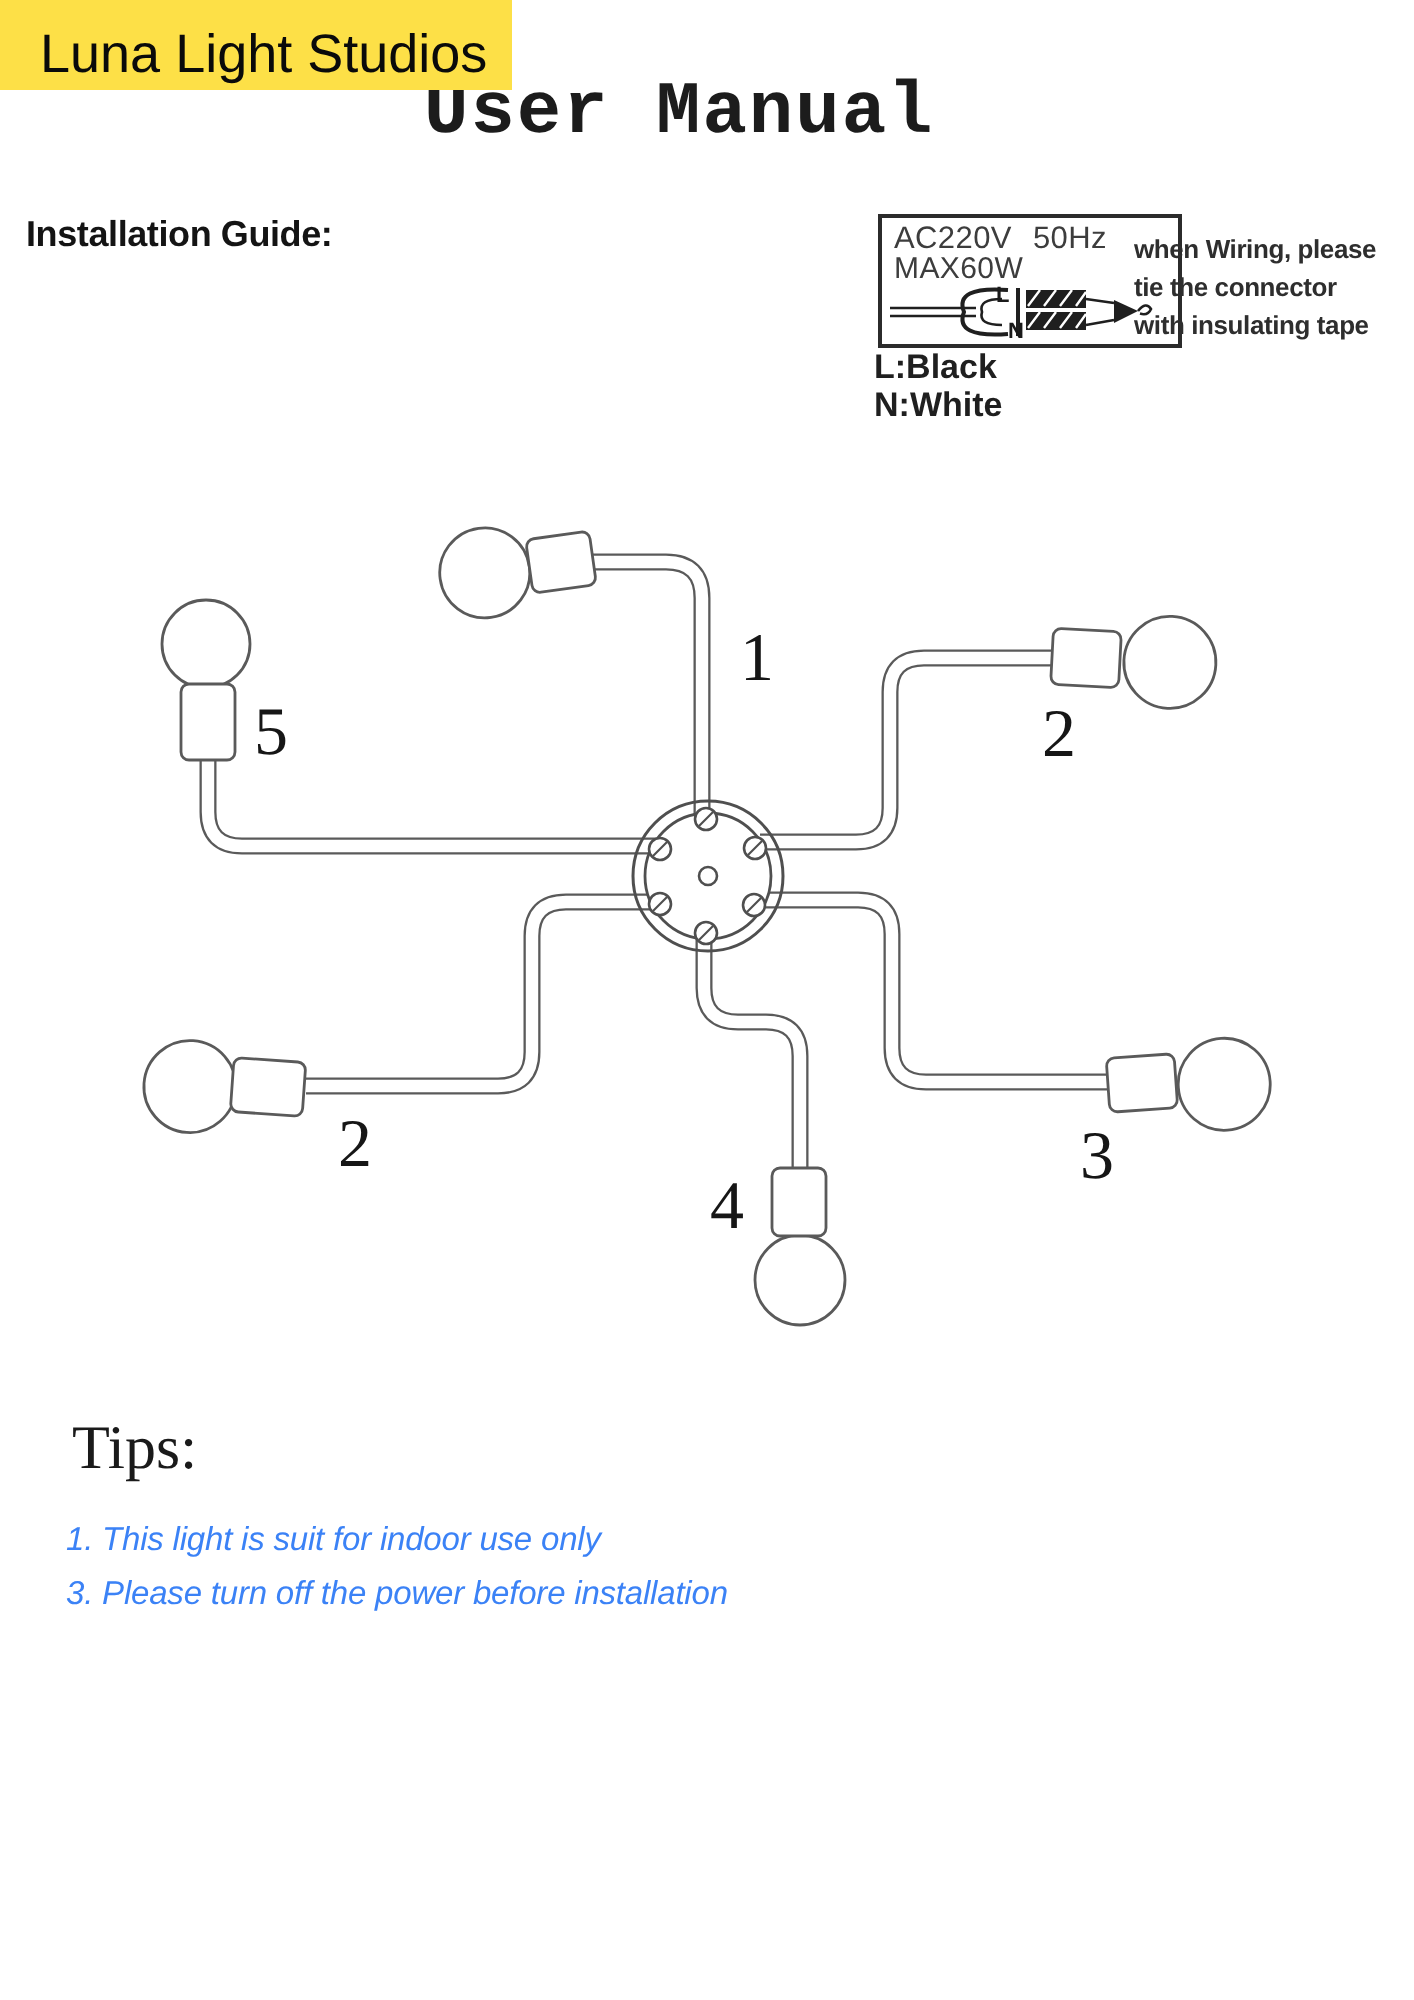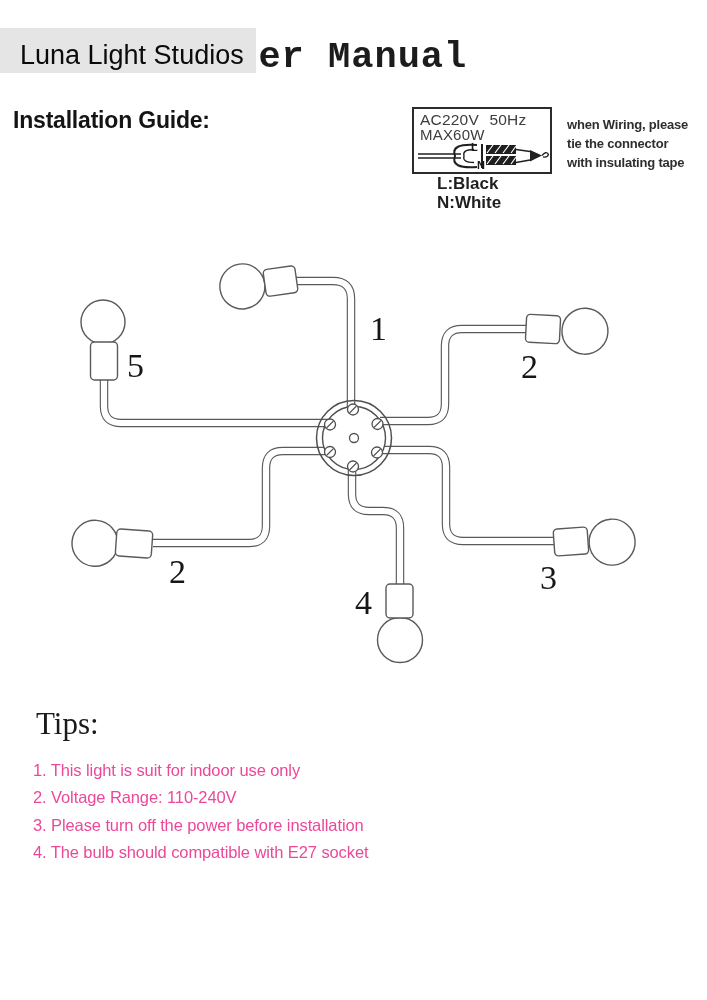--- a/index.html
+++ b/index.html
@@ -1,34 +1,34 @@
 <!DOCTYPE html>
 <html><head>
 <meta charset="utf-8">
 <style>
   html,body{margin:0;padding:0;}
   body{
     width:707px;height:1000px;background:#ffffff;position:relative;
     font-family:"Liberation Sans",sans-serif;color:#1c1c1c;overflow:hidden;
   }
   .watermark{
-    position:absolute;left:0;top:0;z-index:3;background:#e5e5e5;
-    padding:12px 12px 3px 20px;font-size:27px;line-height:30px;color:#0a0a0a;margin-top:28px;
+    position:absolute;left:0;top:0;z-index:3;background:#fde047;
+    padding:12px 12px 3px 20px;font-size:27px;line-height:30px;color:#0a0a0a;
   }
   .page-title{
     position:absolute;left:212px;top:36px;z-index:2;
     font-family:"Liberation Mono",monospace;font-weight:700;font-size:37px;
     letter-spacing:1px;color:#1c1c1c;white-space:nowrap;
   }
   .install-heading{
-    position:absolute;left:13px;top:107px;font-size:23px;font-weight:700;
+    position:absolute;left:13px;top:107px;font-size:18px;font-weight:700;
     color:#141414;letter-spacing:-0.2px;
   }
   .spec-box{
-    position:absolute;left:412px;top:107px;width:140px;height:67px;
+    position:absolute;left:439px;top:107px;width:152px;height:67px;
     border:2px solid #2b2b2b;box-sizing:border-box;background:#fff;
   }
   .spec-voltage{margin:2px 0 0 6px;font-size:15.5px;line-height:17px;color:#3d3d3d;word-spacing:6px;letter-spacing:0.2px;white-space:nowrap;}
   .spec-wattage{margin:0 0 0 6px;font-size:15px;line-height:14px;color:#3d3d3d;letter-spacing:0.2px;white-space:nowrap;}
   .wire-art{position:absolute;left:2px;bottom:0px;display:block;}
   .wiring-note{
     position:absolute;left:567px;top:115px;width:142px;
     font-size:13px;font-weight:700;color:#2e2e2e;line-height:19px;letter-spacing:-0.2px;
   }
   .wire-legend{
@@ -45,21 +45,21 @@
   .screw{fill:#ffffff;stroke:#4f4f4f;stroke-width:1.3;}
   .slot{stroke:#4f4f4f;stroke-width:1.1;}
   .hub-dot{fill:#ffffff;stroke:#4f4f4f;stroke-width:1.3;}
   .arm-num{font-family:"Liberation Serif",serif;font-size:34px;fill:#161616;}
   .wa-line{stroke:#1f1f1f;stroke-width:1.3;fill:none;}
   .wa-thick{stroke:#1f1f1f;stroke-width:2;fill:none;}
   .wa-block{fill:#1f1f1f;stroke:none;}
   .wa-hatch{stroke:#ffffff;stroke-width:1.2;}
   .wa-label{font-family:"Liberation Sans",sans-serif;font-size:11px;font-weight:700;fill:#1a1a1a;}
   .tips-heading{position:absolute;left:36px;top:706px;font-size:31px;color:#1a1a1a;font-family:Liberation Serif, serif;}
-  .tips-list{position:absolute;left:33px;top:757px;font-size:16.5px;line-height:27.4px;color:#ec4899;letter-spacing:-0.1px;}
+  .tips-list{position:absolute;left:33px;top:757px;font-size:16.5px;line-height:27.4px;color:#3b82f6;letter-spacing:-0.1px;font-style:italic;}
   .tip{white-space:nowrap;}
 </style>
 </head>
 <body>
 
 <div>
 
   <div class="page-title">User Manual</div>
   <div class="watermark">Luna Light Studios</div>
 
@@ -178,18 +178,16 @@
     <text class="arm-num" x="127" y="377">5</text>
     <text class="arm-num" x="169" y="583">2</text>
     <text class="arm-num" x="540" y="589">3</text>
     <text class="arm-num" x="355" y="614">4</text>
   </svg>
 
   <div class="tips-heading">Tips:</div>
 
   <div class="tips-list">
     <div class="tip">1. This light is suit for indoor use only</div>
-    <div class="tip">2. Voltage Range: 110-240V</div>
     <div class="tip">3. Please turn off the power before installation</div>
-    <div class="tip">4. The bulb should compatible with E27 socket</div>
   </div>
 
 </div>
 
 </body></html>

